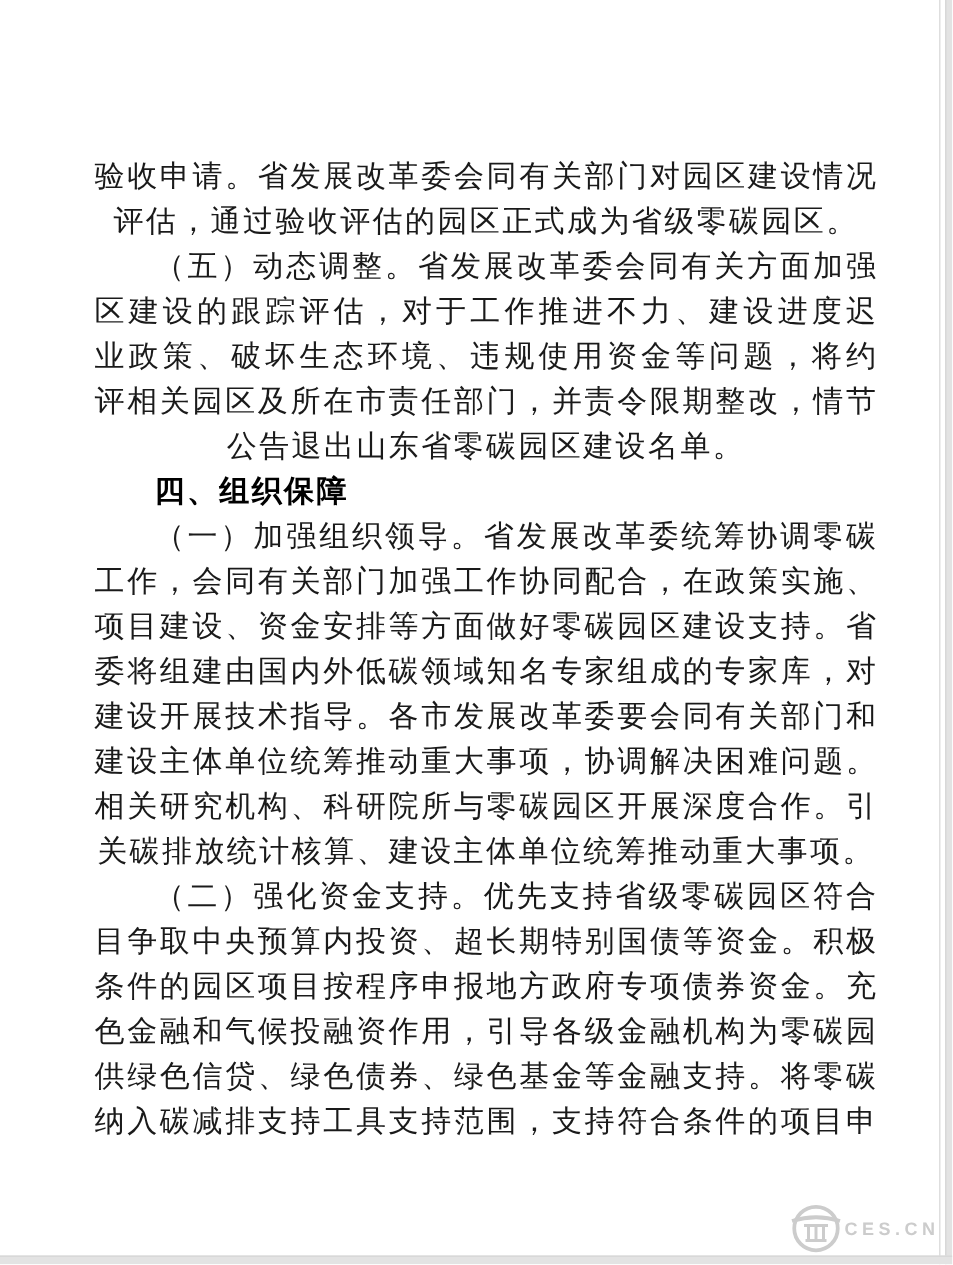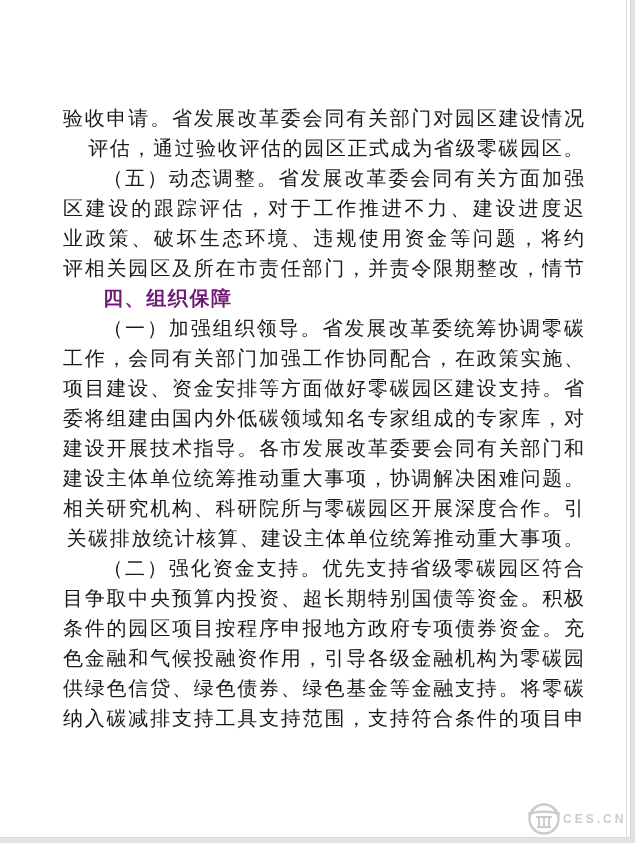--- a/index.html
+++ b/index.html
@@ -64,29 +64,29 @@
     overflow: hidden;
   }
   .line.body-indent {
     text-align: justify;
     text-align-last: justify;
     white-space: normal;
     overflow: hidden;
     text-indent: 2em;
   }
   .line.body-last {
-    text-align: right;
+    text-align: center;
     letter-spacing: 1.6px;
   }
   .line.heading {
     font-family: "Liberation Sans", "DejaVu Sans", sans-serif;
     font-weight: bold;
     text-indent: 2em;
     letter-spacing: 1.6px;
-    color: #701a75;
+    color: #000000;
   }
   
   .watermark {
     position: absolute;
     left: 526px;
     top: 801px;
     display: flex;
     align-items: center;
     color: #cccccc;
     text-shadow: -1px -1px 0 #ffffff;
@@ -123,20 +123,21 @@
 
 <div class="page">
 
   <div class="doc-body">
       <div class="line body">验收申请。省发展改革委会同有关部门对园区建设情况进行验收</div>
       <div class="line body-last">评估，通过验收评估的园区正式成为省级零碳园区。</div>
       <div class="line body-indent">（五）动态调整。省发展改革委会同有关方面加强对零碳园</div>
       <div class="line body">区建设的跟踪评估，对于工作推进不力、建设进度迟滞、违反产</div>
       <div class="line body">业政策、破坏生态环境、违规使用资金等问题，将约谈、通报批</div>
       <div class="line body">评相关园区及所在市责任部门，并责令限期整改，情节严重的，</div>
+      <div class="line body-last">公告退出山东省零碳园区建设名单。</div>
       <div class="line heading">四、组织保障</div>
       <div class="line body-indent">（一）加强组织领导。省发展改革委统筹协调零碳园区建设</div>
       <div class="line body">工作，会同有关部门加强工作协同配合，在政策实施、体制创新、</div>
       <div class="line body">项目建设、资金安排等方面做好零碳园区建设支持。省发展改革</div>
       <div class="line body">委将组建由国内外低碳领域知名专家组成的专家库，对零碳园区</div>
       <div class="line body">建设开展技术指导。各市发展改革委要会同有关部门和零碳园区</div>
       <div class="line body">建设主体单位统筹推动重大事项，协调解决困难问题。支持我省</div>
       <div class="line body">相关研究机构、科研院所与零碳园区开展深度合作。引导全省相</div>
       <div class="line body-last">关碳排放统计核算、建设主体单位统筹推动重大事项。</div>
       <div class="line body-indent">（二）强化资金支持。优先支持省级零碳园区符合条件的项</div>

